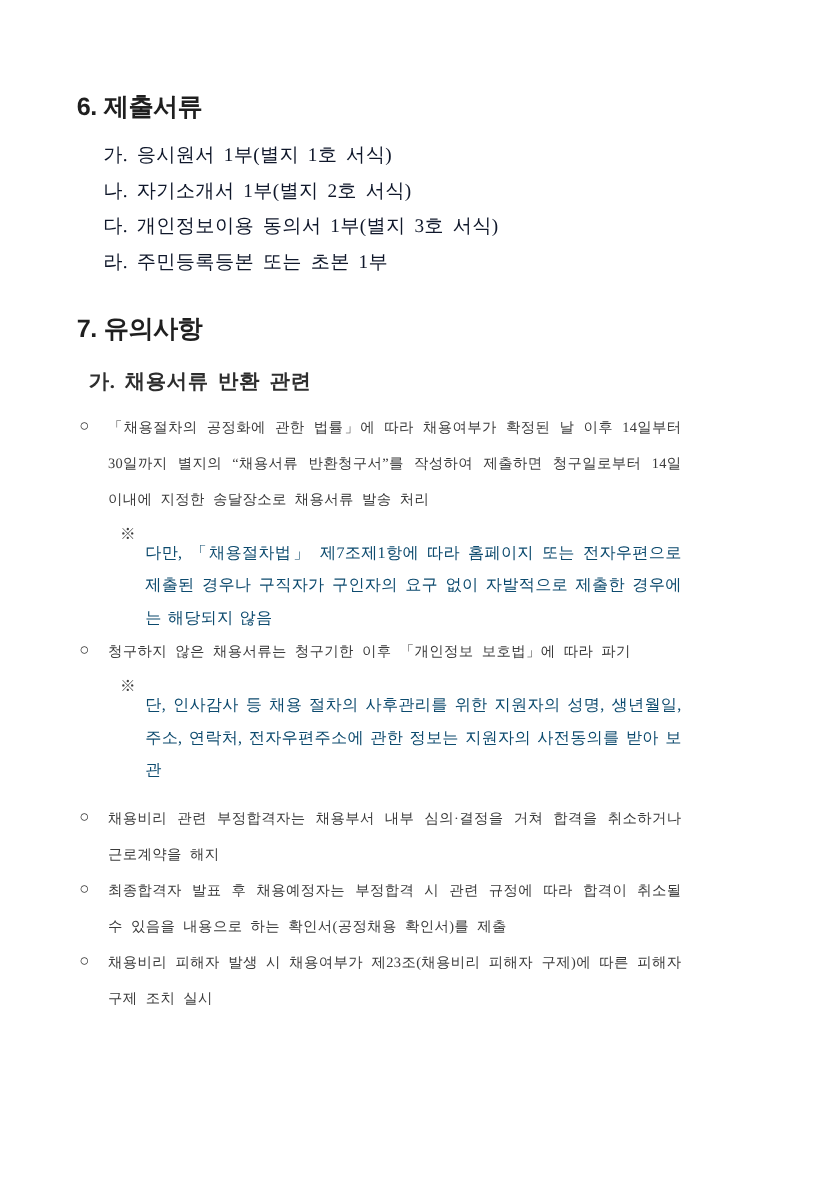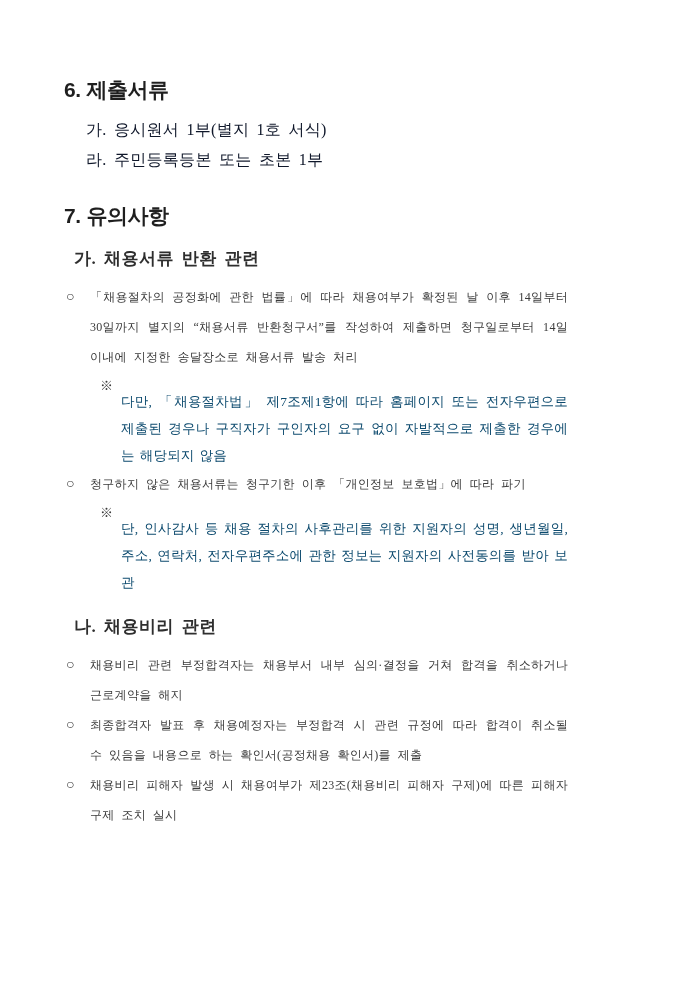--- a/index.html
+++ b/index.html
@@ -100,20 +100,22 @@
 <body>
 
 <div class="page">
 
   <div class="section-6">
     <div class="sec-heading">
       <span class="sec-num">6.</span><span>제출서류</span>
     </div>
     <div class="doc-list">
       <div class="doc-item">가. 응시원서 1부(별지 1호 서식)</div>
+      <div class="doc-item">나. 자기소개서 1부(별지 2호 서식)</div>
+      <div class="doc-item">다. 개인정보이용 동의서 1부(별지 3호 서식)</div>
       <div class="doc-item">라. 주민등록등본 또는 초본 1부</div>
     </div>
   </div>
 
   <div class="section-7">
     <div class="sec-heading">
       <span class="sec-num">7.</span><span>유의사항</span>
     </div>
 
     <div class="subsection">
@@ -135,24 +137,20 @@
           <span class="btext">청구하지 않은 채용서류는 청구기한 이후 「개인정보 보호법」에 따라 파기</span>
         </div>
         <div class="note">
           <span class="marker">※</span>
           <span class="ntext">단, 인사감사 등 채용 절차의 사후관리를 위한 지원자의 성명, 생년월일, 주소, 연락처, 전자우편주소에 관한 정보는 지원자의 사전동의를 받아 보관</span>
         </div>
       </div>
     </div>
 
     <div class="subsection">
-      <div class="sub-heading">
-        <span>나.</span>
-        <span>채용비리 관련</span>
-      </div>
       <div class="bullets">
         <div class="bullet">
           <span class="marker">○</span>
           <span class="btext">채용비리 관련 부정합격자는 채용부서 내부 심의·결정을 거쳐 합격을 취소하거나 근로계약을 해지</span>
         </div>
         <div class="bullet">
           <span class="marker">○</span>
           <span class="btext">최종합격자 발표 후 채용예정자는 부정합격 시 관련 규정에 따라 합격이 취소될 수 있음을 내용으로 하는 확인서(공정채용 확인서)를 제출</span>
         </div>
         <div class="bullet">

